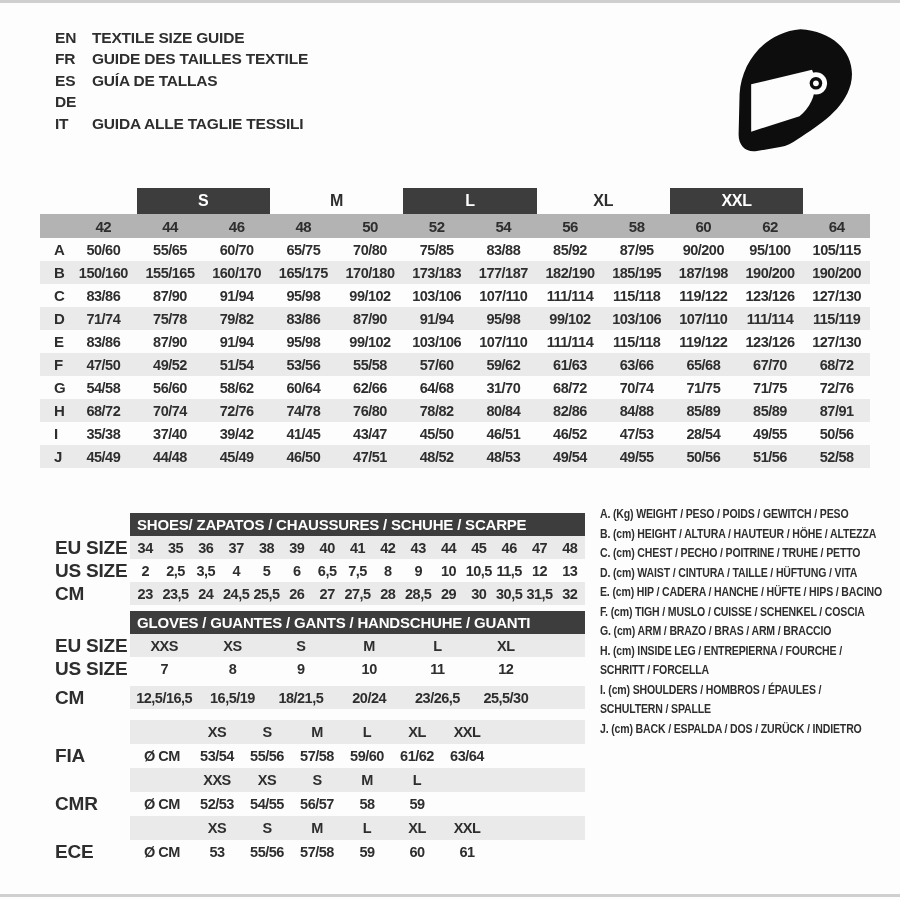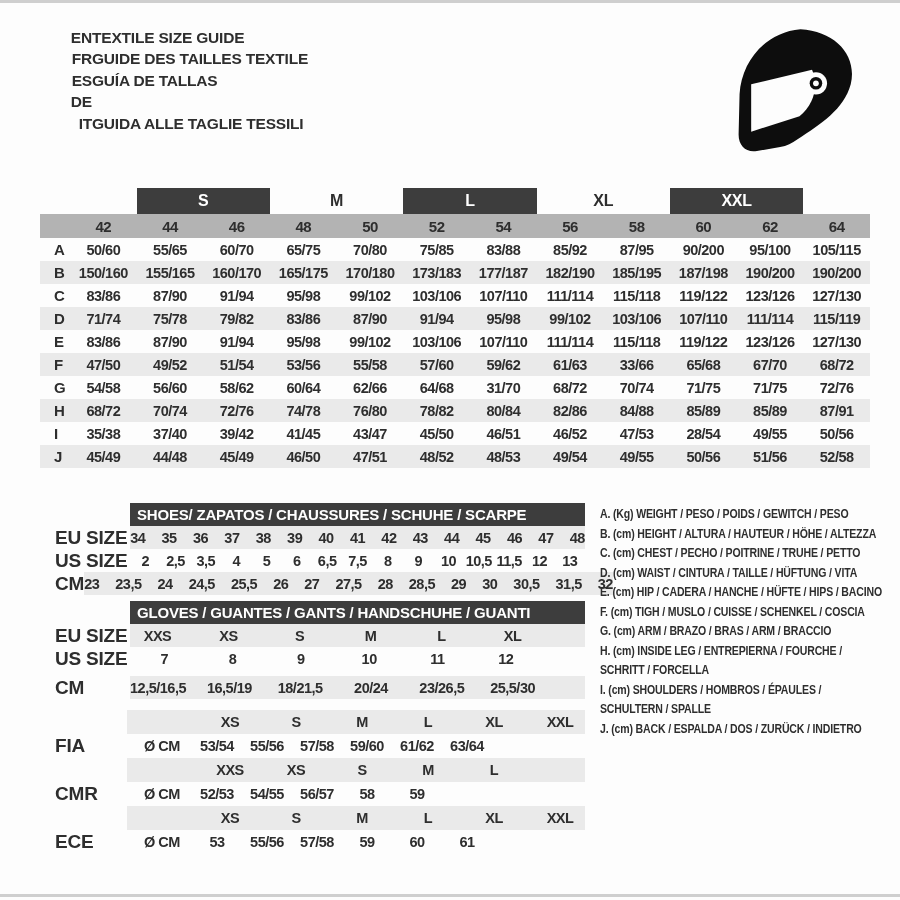--- a/index.html
+++ b/index.html
@@ -6,48 +6,48 @@
   .canvas{
     position:relative;width:900px;height:900px;background:#fdfdfd;overflow:hidden;
     font-family:"Liberation Sans",sans-serif;font-weight:700;color:#2e2e2e;
   }
   .edge{position:absolute;left:0;width:900px;height:3px;background:#cfcfcf;}
   .edge.top{top:0;}
   .edge.bottom{top:894px;}
 
   
   .lang-block{position:absolute;left:55px;top:27px;}
-  .lang-row{display:flex;height:21.5px;align-items:center;font-size:15.5px;letter-spacing:-0.2px;text-align:right;}
+  .lang-row{display:flex;height:21.5px;align-items:center;font-size:15.5px;letter-spacing:-0.2px;}
   .lang-code{width:37px;}
 
   
   .helmet-icon{position:absolute;left:727px;top:22px;width:145px;height:140px;}
 
   
   .main-table{position:absolute;left:40px;top:188px;width:830px;}
   .mt-row{display:grid;grid-template-columns:30px repeat(12,1fr);align-items:center;}
   .mt-groups{height:26px;}
   .group-box{height:26px;display:flex;align-items:center;justify-content:center;font-size:16px;letter-spacing:-0.2px;}
   .group-dark{background:#3d3d3d;color:#fff;}
   .mt-sizes{height:24px;background:#b3b3b3;}
   .mt-cell{text-align:center;font-size:14.5px;letter-spacing:-0.5px;white-space:nowrap;}
   .mt-sizes .mt-cell{font-size:15px;}
   .mt-datarow{height:23px;}
   .mt-datarow.stripe{background:#eaeaea;}
   .mt-label{text-align:left;padding-left:14px;font-size:15px;}
 
   
-  .sub{position:absolute;left:40px;width:545px;}
+  .sub{position:absolute;left:40px;width:545px;margin-top:10px;}
   .sub-row{display:flex;height:23px;align-items:center;}
   .sub-row.h24{height:24px;}
   .sub-label{width:90px;font-size:19px;padding-left:15px;box-sizing:border-box;letter-spacing:-0.2px;}
   .sub-bar{flex:1;height:23px;background:#3d3d3d;color:#fff;display:flex;align-items:center;
            padding-left:7px;font-size:15px;letter-spacing:-0.2px;white-space:nowrap;}
   .sub-values{flex:1;display:grid;height:100%;align-items:center;box-sizing:border-box;}
-  .sub-values.shaded{background:#eaeaea;gap:16px;}
+  .sub-values.shaded{background:#eaeaea;}
   .sub-cell{text-align:center;font-size:14.5px;letter-spacing:-0.5px;white-space:nowrap;}
   .sub-cell.unit{text-align:left;padding-left:14px;}
   #gloves-table .sub-values{padding-right:45px;}
   #gloves-table .sub-row:nth-child(4){margin-top:6px;}
   .shoes-grid{grid-template-columns:repeat(15,1fr);}
   .gloves-grid{grid-template-columns:repeat(6,1fr);}
   .helm-grid{grid-template-columns:62px repeat(6,50px);}
 
   
   .legend{position:absolute;left:600px;top:504px;width:380px;
@@ -196,21 +196,21 @@
         <div class="mt-row mt-datarow stripe">
           <div class="mt-label">F</div>
           <div class="mt-cell">47/50</div>
           <div class="mt-cell">49/52</div>
           <div class="mt-cell">51/54</div>
           <div class="mt-cell">53/56</div>
           <div class="mt-cell">55/58</div>
           <div class="mt-cell">57/60</div>
           <div class="mt-cell">59/62</div>
           <div class="mt-cell">61/63</div>
-          <div class="mt-cell">33/66</div>
+          <div class="mt-cell">63/66</div>
           <div class="mt-cell">65/68</div>
           <div class="mt-cell">67/70</div>
           <div class="mt-cell">68/72</div>
         </div>
         <div class="mt-row mt-datarow">
           <div class="mt-label">G</div>
           <div class="mt-cell">54/58</div>
           <div class="mt-cell">56/60</div>
           <div class="mt-cell">58/62</div>
           <div class="mt-cell">60/64</div>

